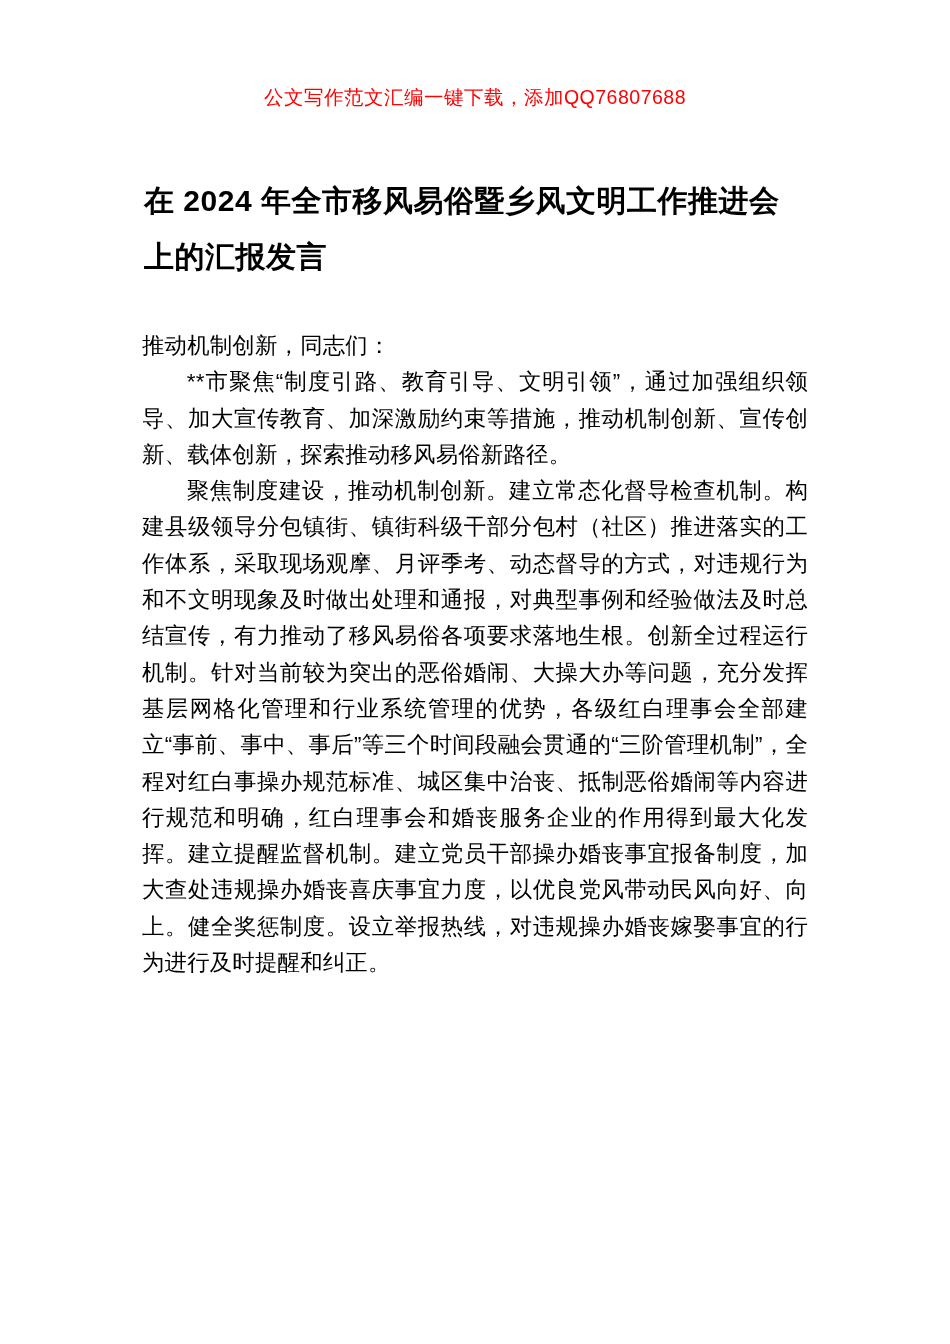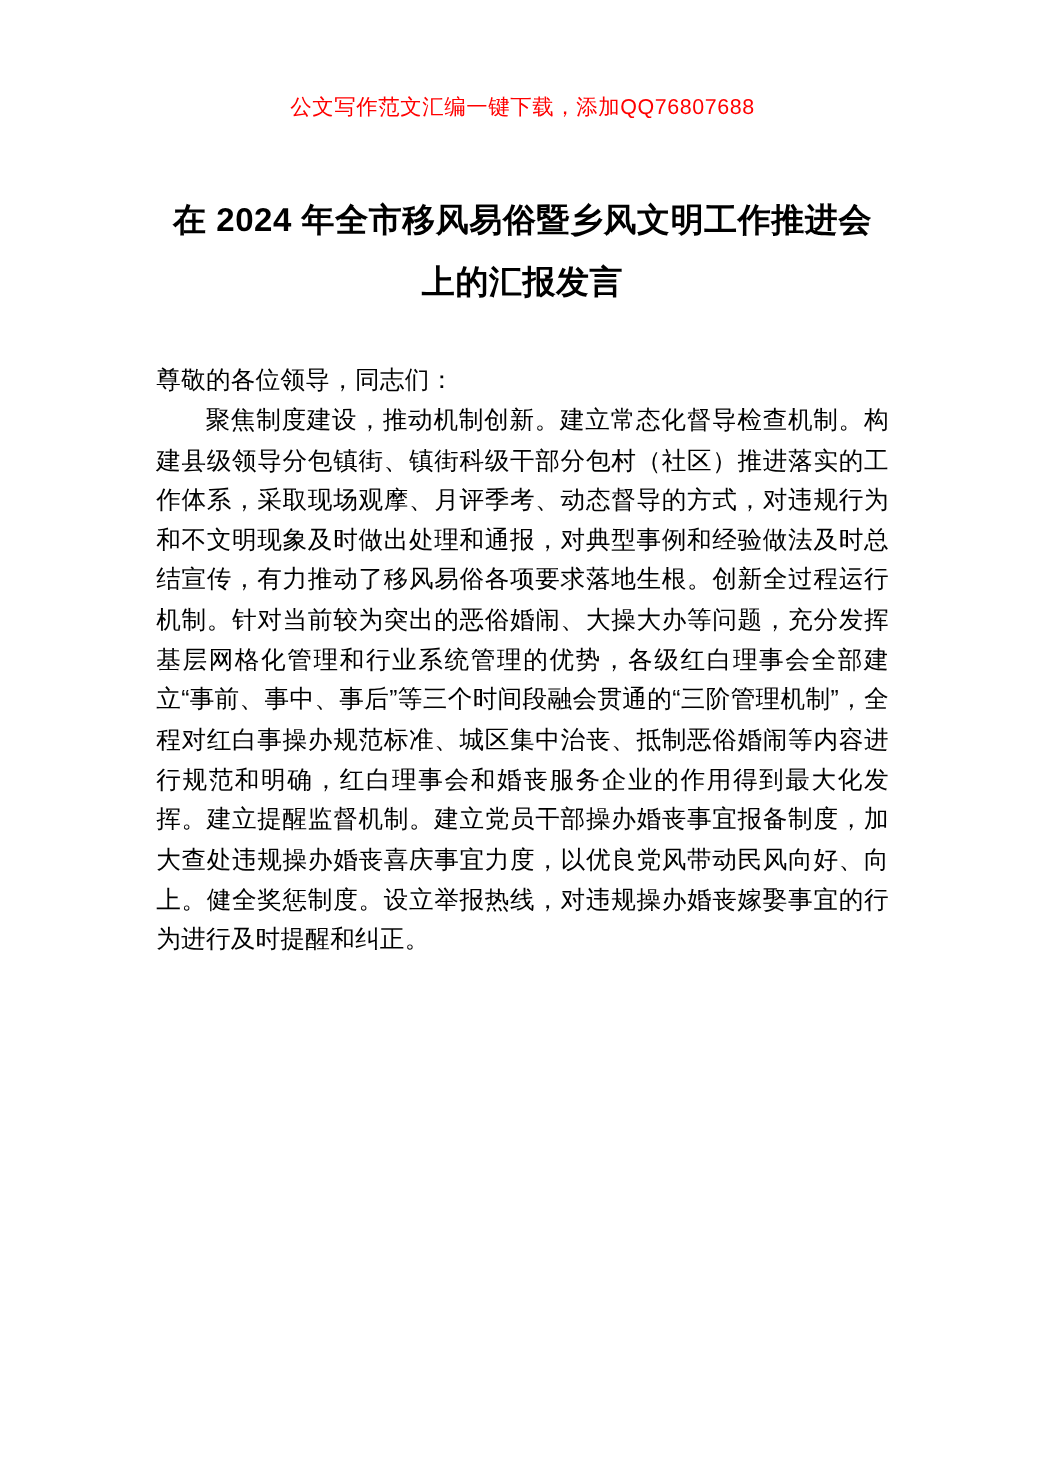--- a/index.html
+++ b/index.html
@@ -25,21 +25,20 @@
     text-align: center;
     color: #ff0000;
     font-size: 19.5px;
     letter-spacing: 0.5px;
     padding-top: 84px;
     font-family: "Liberation Sans", sans-serif;
     white-space: nowrap;
   }
   .doc-title {
     margin-top: 62px;
-    text-align: center;
     font-size: 30px;
     font-weight: bold;
     line-height: 1.85;
     letter-spacing: 0.5px;
     padding: 0 2px;
   }
   .body-text {
     margin-top: 44px;
     font-size: 22.4px;
     line-height: 1.62;
@@ -56,17 +55,18 @@
 </head>
 <body>
 
 <div class="page">
 
   <div class="watermark">公文写作范文汇编一键下载，添加QQ76807688</div>
 
   <h1 class="doc-title">在 2024 年全市移风易俗暨乡风文明工作推进会上的汇报发言</h1>
 
   <div class="body-text">
-    <p>尊敬的各位领导，同志们：</p>
+    <p>推动机制创新，同志们：</p>
+    <p class="indent">**市聚焦“制度引路、教育引导、文明引领”，通过加强组织领导、加大宣传教育、加深激励约束等措施，推动机制创新、宣传创新、载体创新，探索推动移风易俗新路径。</p>
     <p class="indent">聚焦制度建设，推动机制创新。建立常态化督导检查机制。构建县级领导分包镇街、镇街科级干部分包村（社区）推进落实的工作体系，采取现场观摩、月评季考、动态督导的方式，对违规行为和不文明现象及时做出处理和通报，对典型事例和经验做法及时总结宣传，有力推动了移风易俗各项要求落地生根。创新全过程运行机制。针对当前较为突出的恶俗婚闹、大操大办等问题，充分发挥基层网格化管理和行业系统管理的优势，各级红白理事会全部建立“事前、事中、事后”等三个时间段融会贯通的“三阶管理机制”，全程对红白事操办规范标准、城区集中治丧、抵制恶俗婚闹等内容进行规范和明确，红白理事会和婚丧服务企业的作用得到最大化发挥。建立提醒监督机制。建立党员干部操办婚丧事宜报备制度，加大查处违规操办婚丧喜庆事宜力度，以优良党风带动民风向好、向上。健全奖惩制度。设立举报热线，对违规操办婚丧嫁娶事宜的行为进行及时提醒和纠正。</p>
   </div>
 
 </div>
 
 </body></html>

